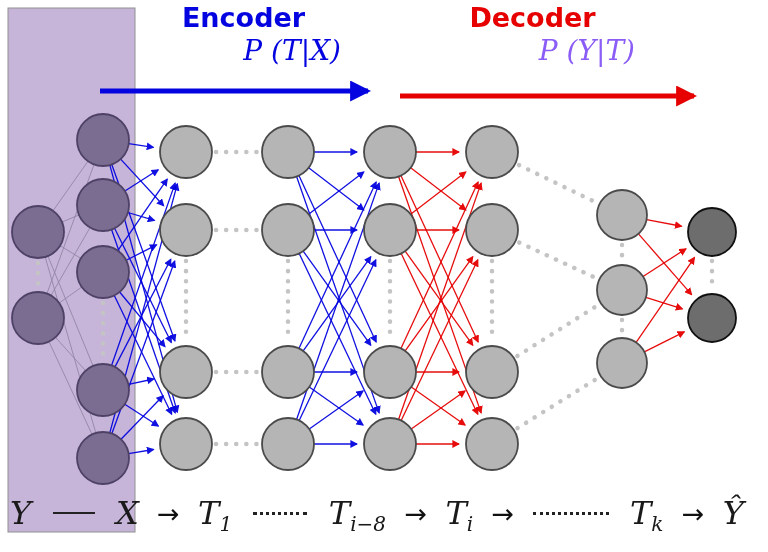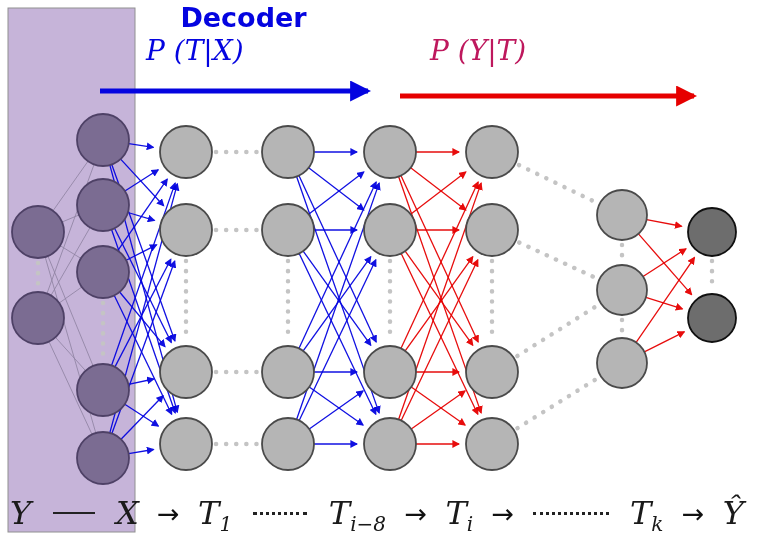--- a/index.html
+++ b/index.html
@@ -6,21 +6,21 @@
   .stage{
     position:relative;width:768px;height:552px;background:#ffffff;overflow:hidden;
     font-family:"DejaVu Sans",sans-serif;
   }
   #net{position:absolute;left:0;top:0;}
   .toplabel{
     position:absolute;text-align:center;font-weight:bold;font-size:27px;
     font-family:"DejaVu Sans",sans-serif;line-height:1.1;
   }
   .formula{
-    position:absolute;text-align:left;font-size:28px;
+    position:absolute;text-align:right;font-size:28px;
     font-family:"DejaVu Serif",serif;font-style:italic;line-height:1.1;
   }
   #encoder-title{left:146px;top:3px;width:195px;}
   #encoder-formula{left:146px;top:36px;width:195px;}
   #decoder-title{left:430px;top:3px;width:205px;}
   #decoder-formula{left:430px;top:36px;width:205px;}
   #axis{
     position:absolute;left:10px;right:24px;top:484px;height:58px;
     display:flex;align-items:center;justify-content:space-between;
     font-family:"DejaVu Serif",serif;font-style:italic;font-size:32px;
@@ -165,23 +165,24 @@
       <circle cx="492" cy="372" r="26" fill="#b5b5b5" stroke="#4a4a4a" stroke-width="1.8"></circle>
       <circle cx="492" cy="444" r="26" fill="#b5b5b5" stroke="#4a4a4a" stroke-width="1.8"></circle>
       <circle cx="622" cy="215" r="25" fill="#b5b5b5" stroke="#4a4a4a" stroke-width="1.8"></circle>
       <circle cx="622" cy="290" r="25" fill="#b5b5b5" stroke="#4a4a4a" stroke-width="1.8"></circle>
       <circle cx="622" cy="363" r="25" fill="#b5b5b5" stroke="#4a4a4a" stroke-width="1.8"></circle>
       <circle cx="712" cy="232" r="24" fill="#6d6d6d" stroke="#101010" stroke-width="1.8"></circle>
       <circle cx="712" cy="318" r="24" fill="#6d6d6d" stroke="#101010" stroke-width="1.8"></circle>
       <line x1="100" y1="91" x2="368" y2="91" stroke="#0404e0" stroke-width="5" marker-end="url(#aeB)"></line>
       <line x1="400" y1="96" x2="694" y2="96" stroke="#e60000" stroke-width="5" marker-end="url(#adB)"></line>
     </svg>
-  <div class="toplabel enc" id="encoder-title" style="color: rgb(4, 4, 224);">Decoder</div>
+  <div class="toplabel enc" id="encoder-title" style="color: rgb(4, 4, 224);">Encoder</div>
   <div class="formula enc" id="encoder-formula" style="color: rgb(4, 4, 224);">P (T|X)</div>
-  <div class="formula dec" id="decoder-formula" style="color: #be185d;">P (Y|T)</div>
+  <div class="toplabel dec" id="decoder-title" style="color: rgb(230, 0, 0);">Decoder</div>
+  <div class="formula dec" id="decoder-formula" style="color: #8b5cf6;">P (Y|T)</div>
   <div id="axis" style="color: rgb(26, 26, 26);">
       <span class="tok"><span>Y</span></span>
       <span class="sep dash"></span>
       <span class="tok"><span>X</span></span>
       <span class="sep arrow">→</span>
       <span class="tok"><span>T</span><sub>1</sub></span>
       <span class="sep dots"></span>
       <span class="tok"><span>T</span><sub>i−8</sub></span>
       <span class="sep arrow">→</span>
       <span class="tok"><span>T</span><sub>i</sub></span>

